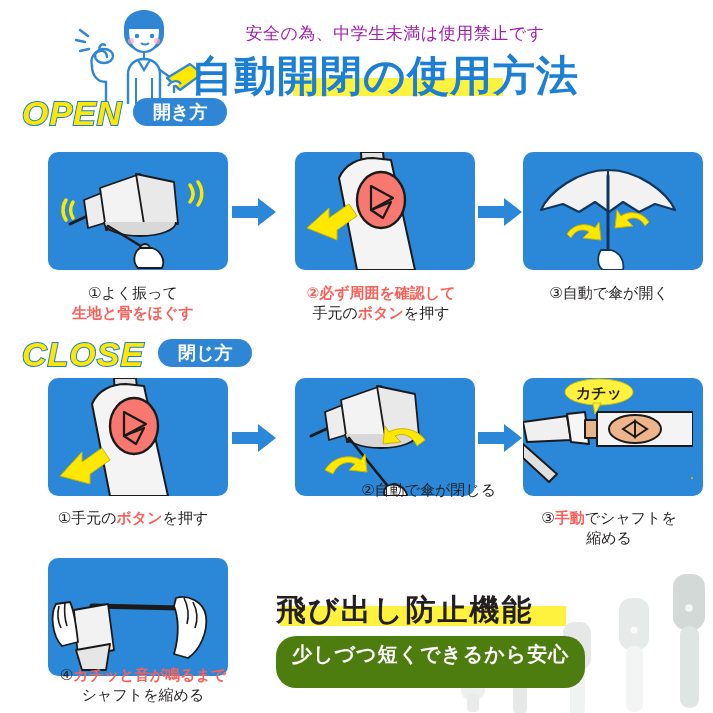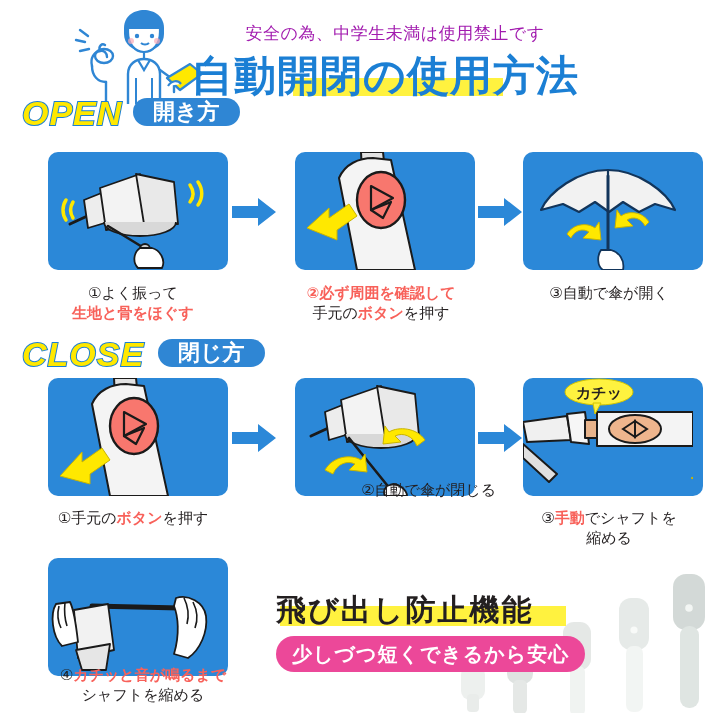--- a/index.html
+++ b/index.html
@@ -37,21 +37,21 @@
     position:absolute;left:22px;top:0;
     font-size:34px;line-height:36px;font-weight:700;font-style:italic;
     color:#ffe800;
     -webkit-text-stroke:2px #1b7fd4;
     paint-order:stroke fill;
     letter-spacing:1px;white-space:nowrap;
   }
   .sec-pill{
     position:absolute;top:3px;height:28px;border-radius:14px;
     background:#2f86d4;color:#ffffff;
-    font-size:22px;font-weight:700;line-height:28px;
+    font-size:18px;font-weight:700;line-height:28px;
     padding:0 20px;white-space:nowrap;
   }
 
   
   .panel{
     position:absolute;width:180px;height:118px;border-radius:10px;
     background:#2b88d8;overflow:hidden;
   }
   .panel svg{display:block;width:170px;height:118px;}
 
@@ -72,22 +72,22 @@
   .promo-hl{
     position:absolute;left:4px;top:16px;width:286px;height:20px;
     background:#fff23f;
   }
   .promo-title{
     position:relative;z-index:1;font-size:30px;line-height:40px;
     font-weight:700;color:#231f20;letter-spacing:2px;white-space:nowrap;
   }
   .promo-banner{
     position:absolute;left:0;top:46px;
-    background:#ec4899;color:#fff;border-radius:20px;
-    font-size:20px;font-weight:700;line-height:36px;height:36px;
+    background:#4d7c0f;color:#fff;border-radius:20px;
+    font-size:20px;font-weight:700;line-height:36px;height:52px;
     padding:0 16px;white-space:nowrap;letter-spacing:1px;
   }
   .photos{position:absolute;left:455px;top:570px;width:258px;height:143px;}
   .photos svg{display:block;}
 </style>
 </head>
 <body>
 
 <div class="stage">
 

